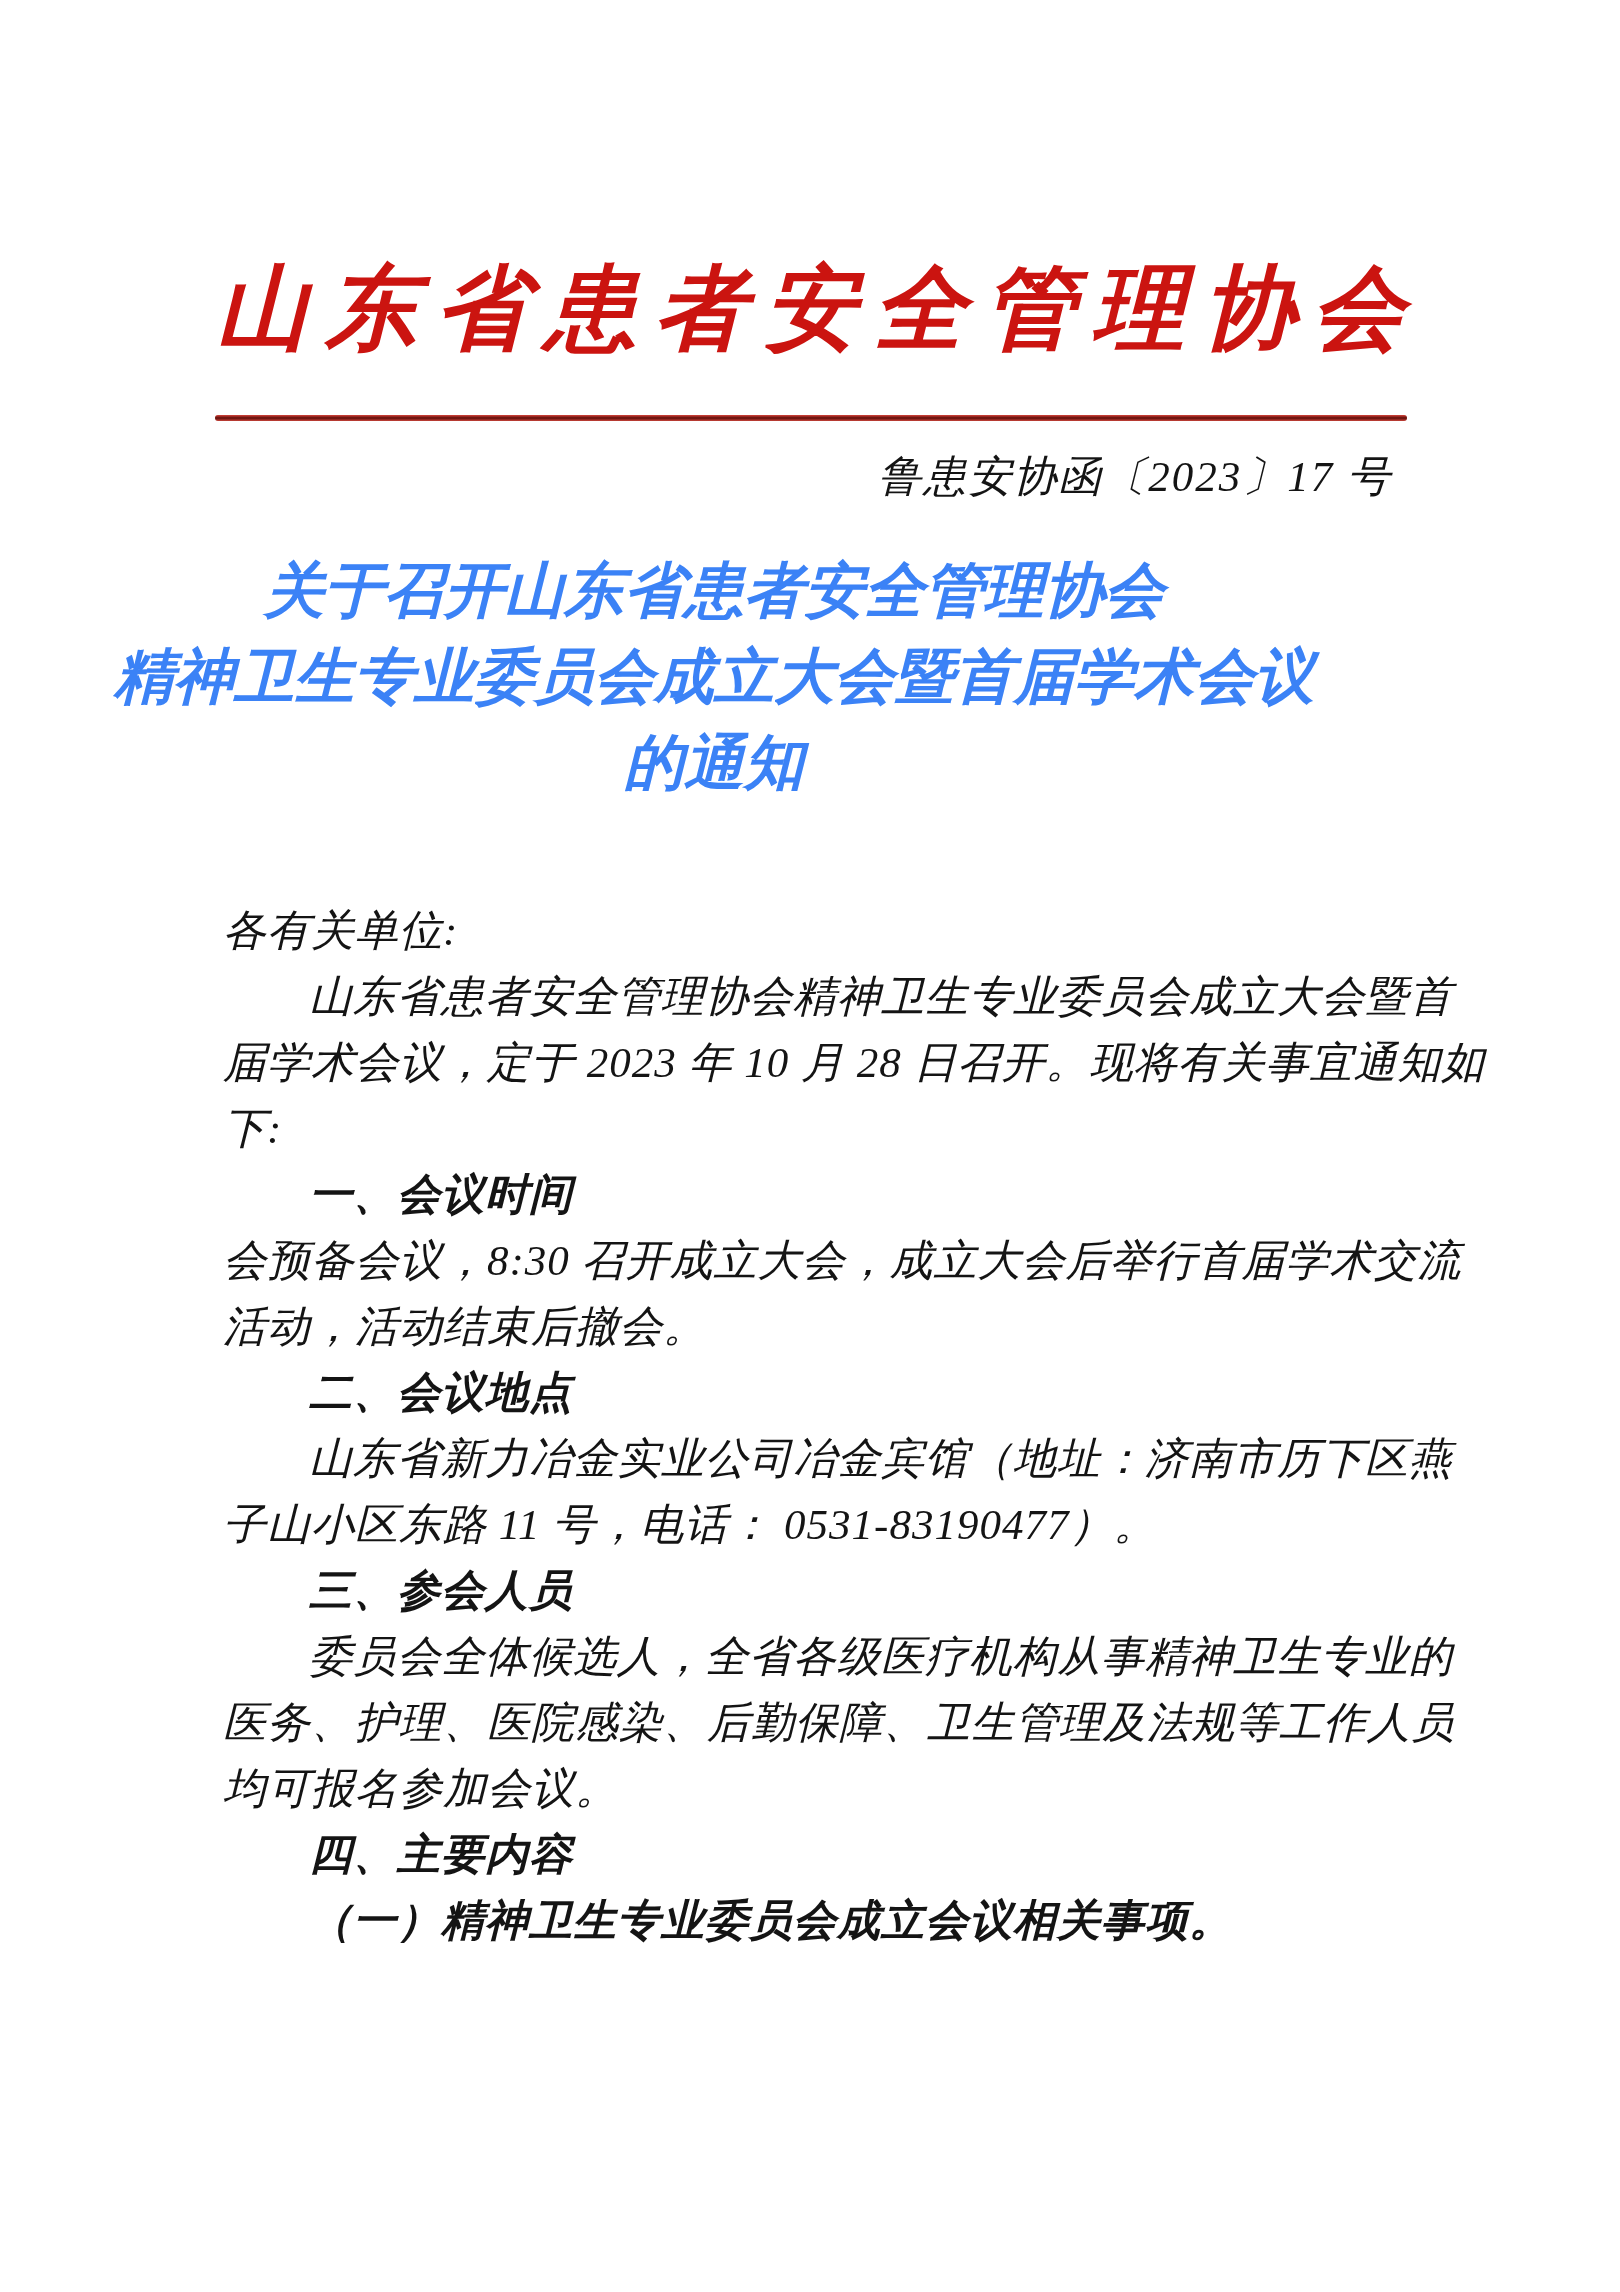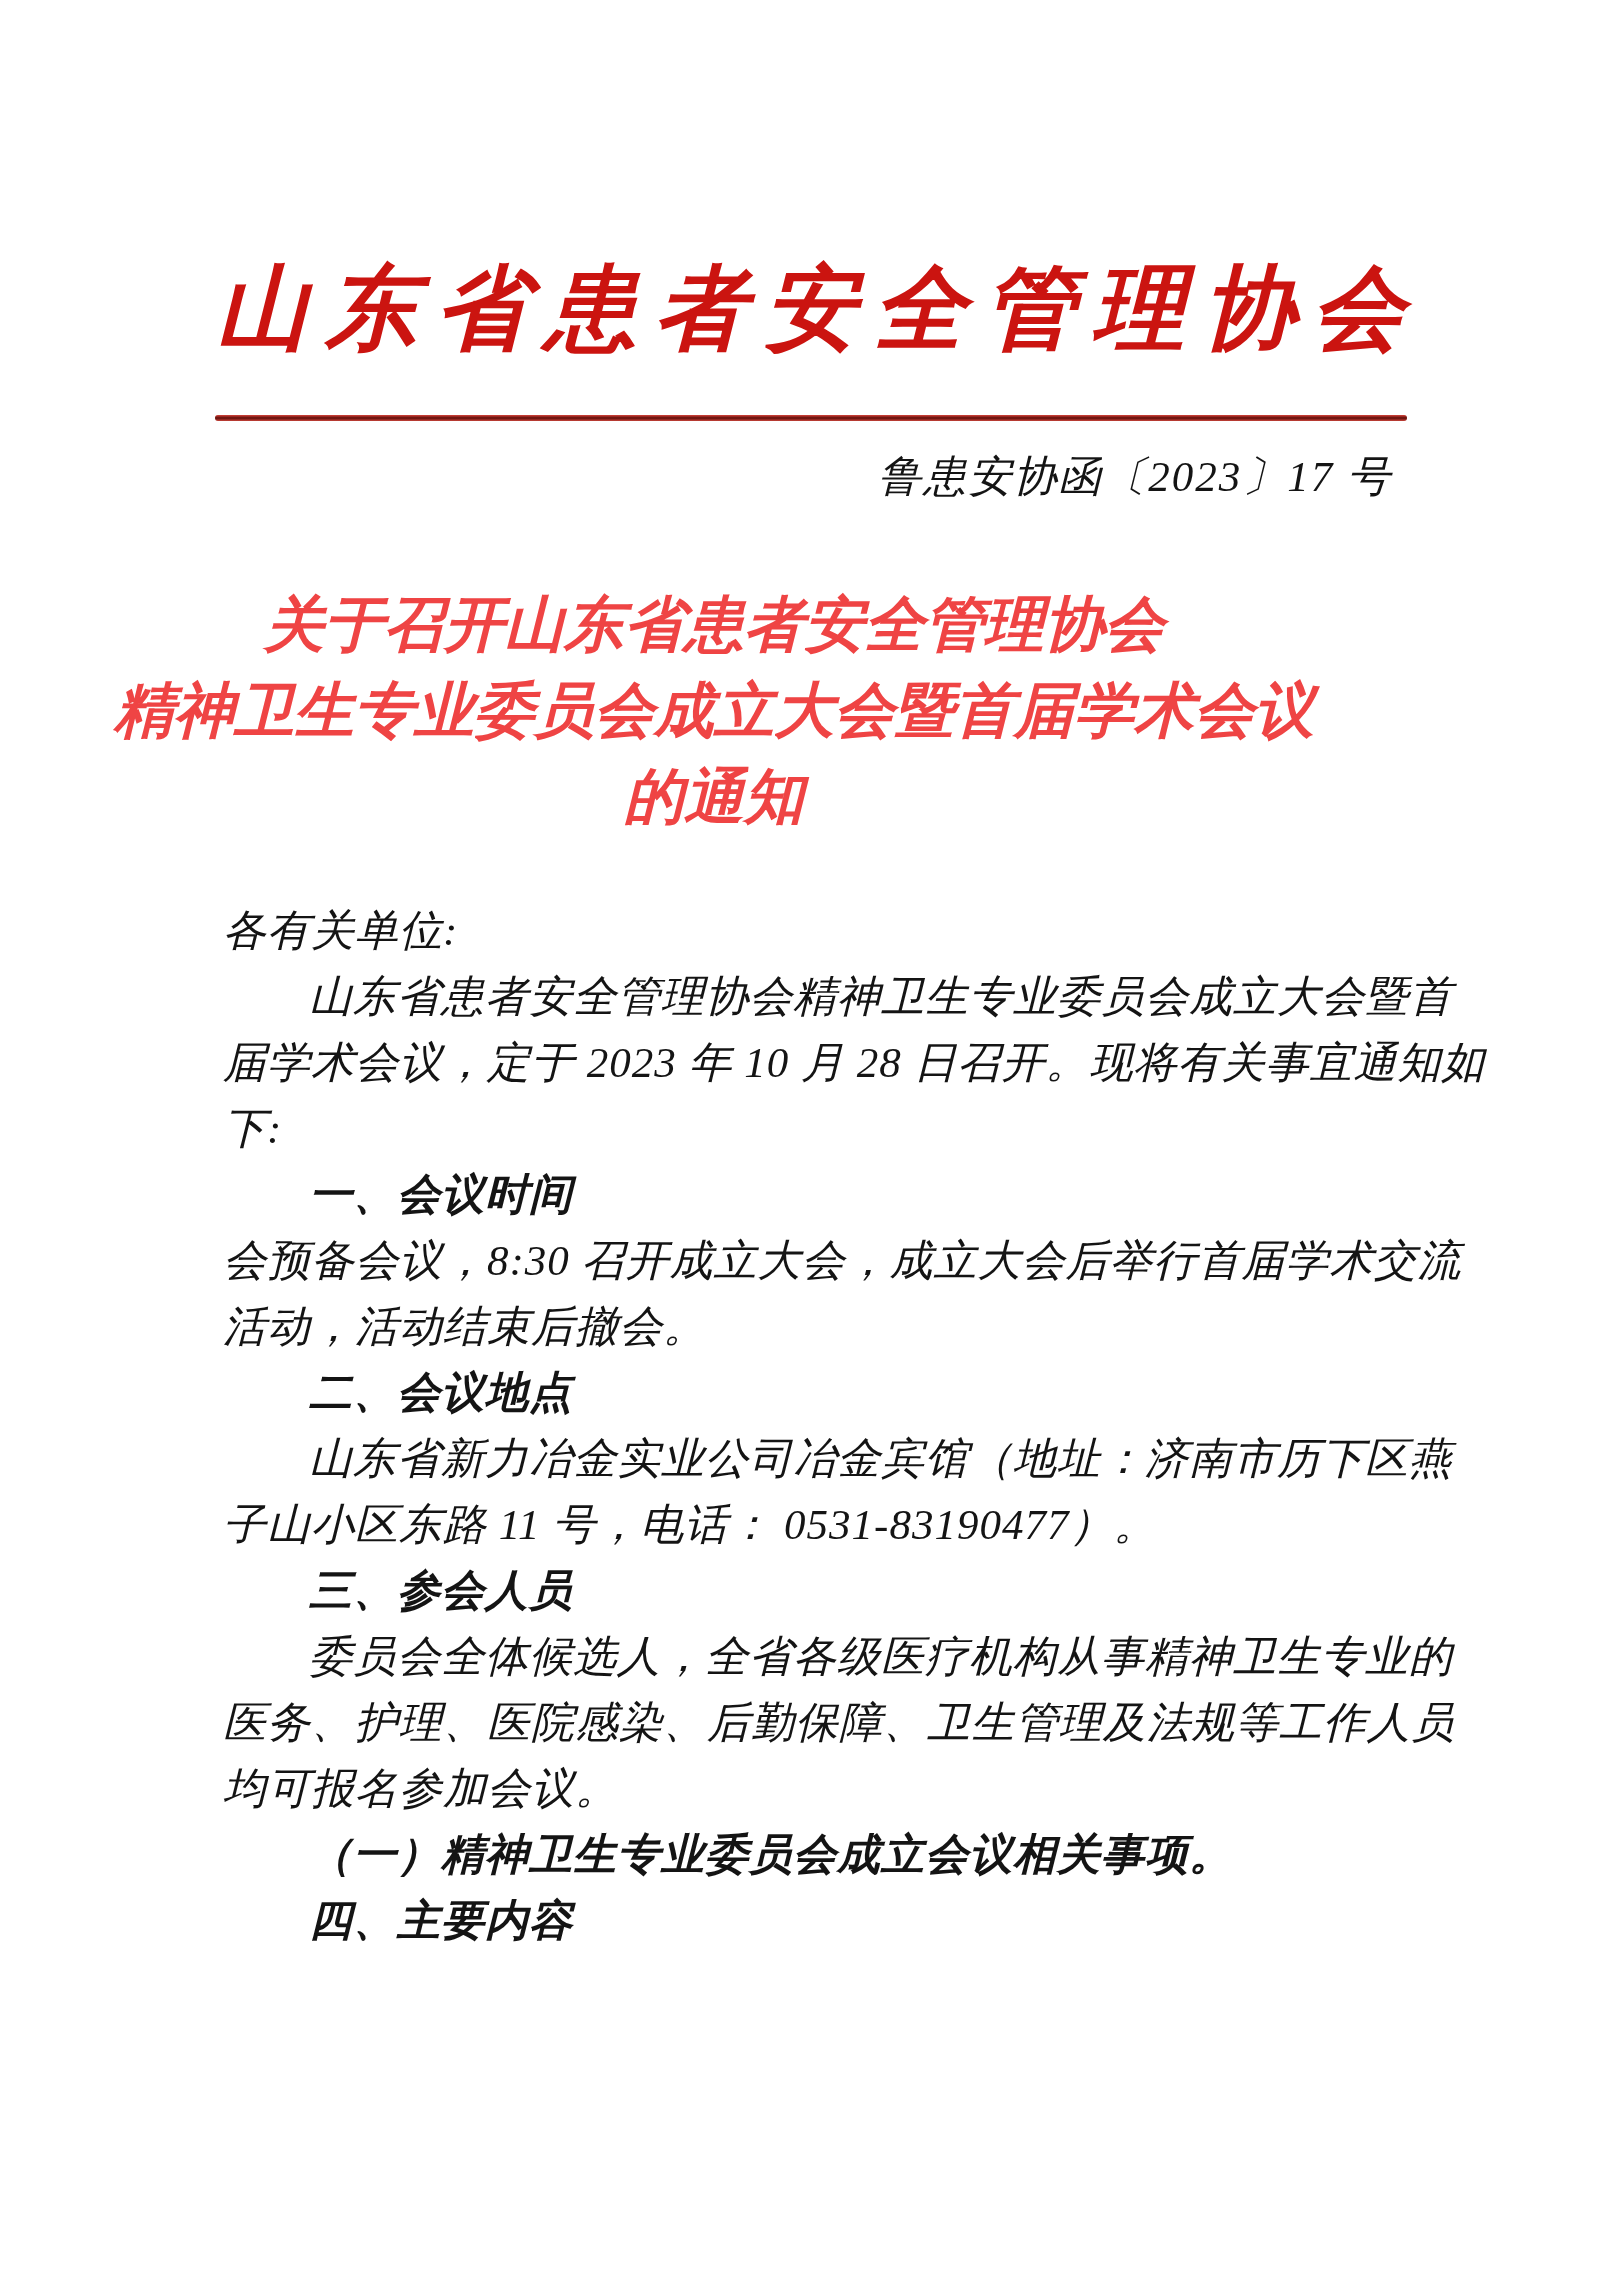--- a/index.html
+++ b/index.html
@@ -44,28 +44,28 @@
     left: 0;
     width: 1392px;
     text-align: right;
     font-size: 43px;
     letter-spacing: 2px;
     color: #141414;
     white-space: nowrap;
   }
   .notice-title {
     position: absolute;
-    top: 582px;
+    top: 548px;
     left: 0;
     width: 1428px;
     text-align: center;
     font-size: 60px;
     line-height: 86px;
     font-weight: bold;
-    color: #ef4444;
+    color: #3b82f6;
   }
   .body-block {
     position: absolute;
     top: 898px;
     left: 215px;
     width: 1245px;
     font-size: 43px;
     line-height: 66px;
     color: #141414;
     margin-left: 8px;
@@ -102,18 +102,18 @@
       <div class="line indent bold">一、会议时间</div>
       <div class="line">会预备会议，8:30 召开成立大会，成立大会后举行首届学术交流</div>
       <div class="line">活动，活动结束后撤会。</div>
       <div class="line indent bold">二、会议地点</div>
       <div class="line indent">山东省新力冶金实业公司冶金宾馆（地址：济南市历下区燕</div>
       <div class="line">子山小区东路 11 号，电话： 0531-83190477）。</div>
       <div class="line indent bold">三、参会人员</div>
       <div class="line indent">委员会全体候选人，全省各级医疗机构从事精神卫生专业的</div>
       <div class="line">医务、护理、医院感染、后勤保障、卫生管理及法规等工作人员</div>
       <div class="line">均可报名参加会议。</div>
+      <div class="line indent bold">四、主要内容</div>
       <div class="line indent bold">（一）精神卫生专业委员会成立会议相关事项。</div>
-      <div class="line indent bold">四、主要内容</div>
     </div>
 
 </div>
 
 
 </body></html>

